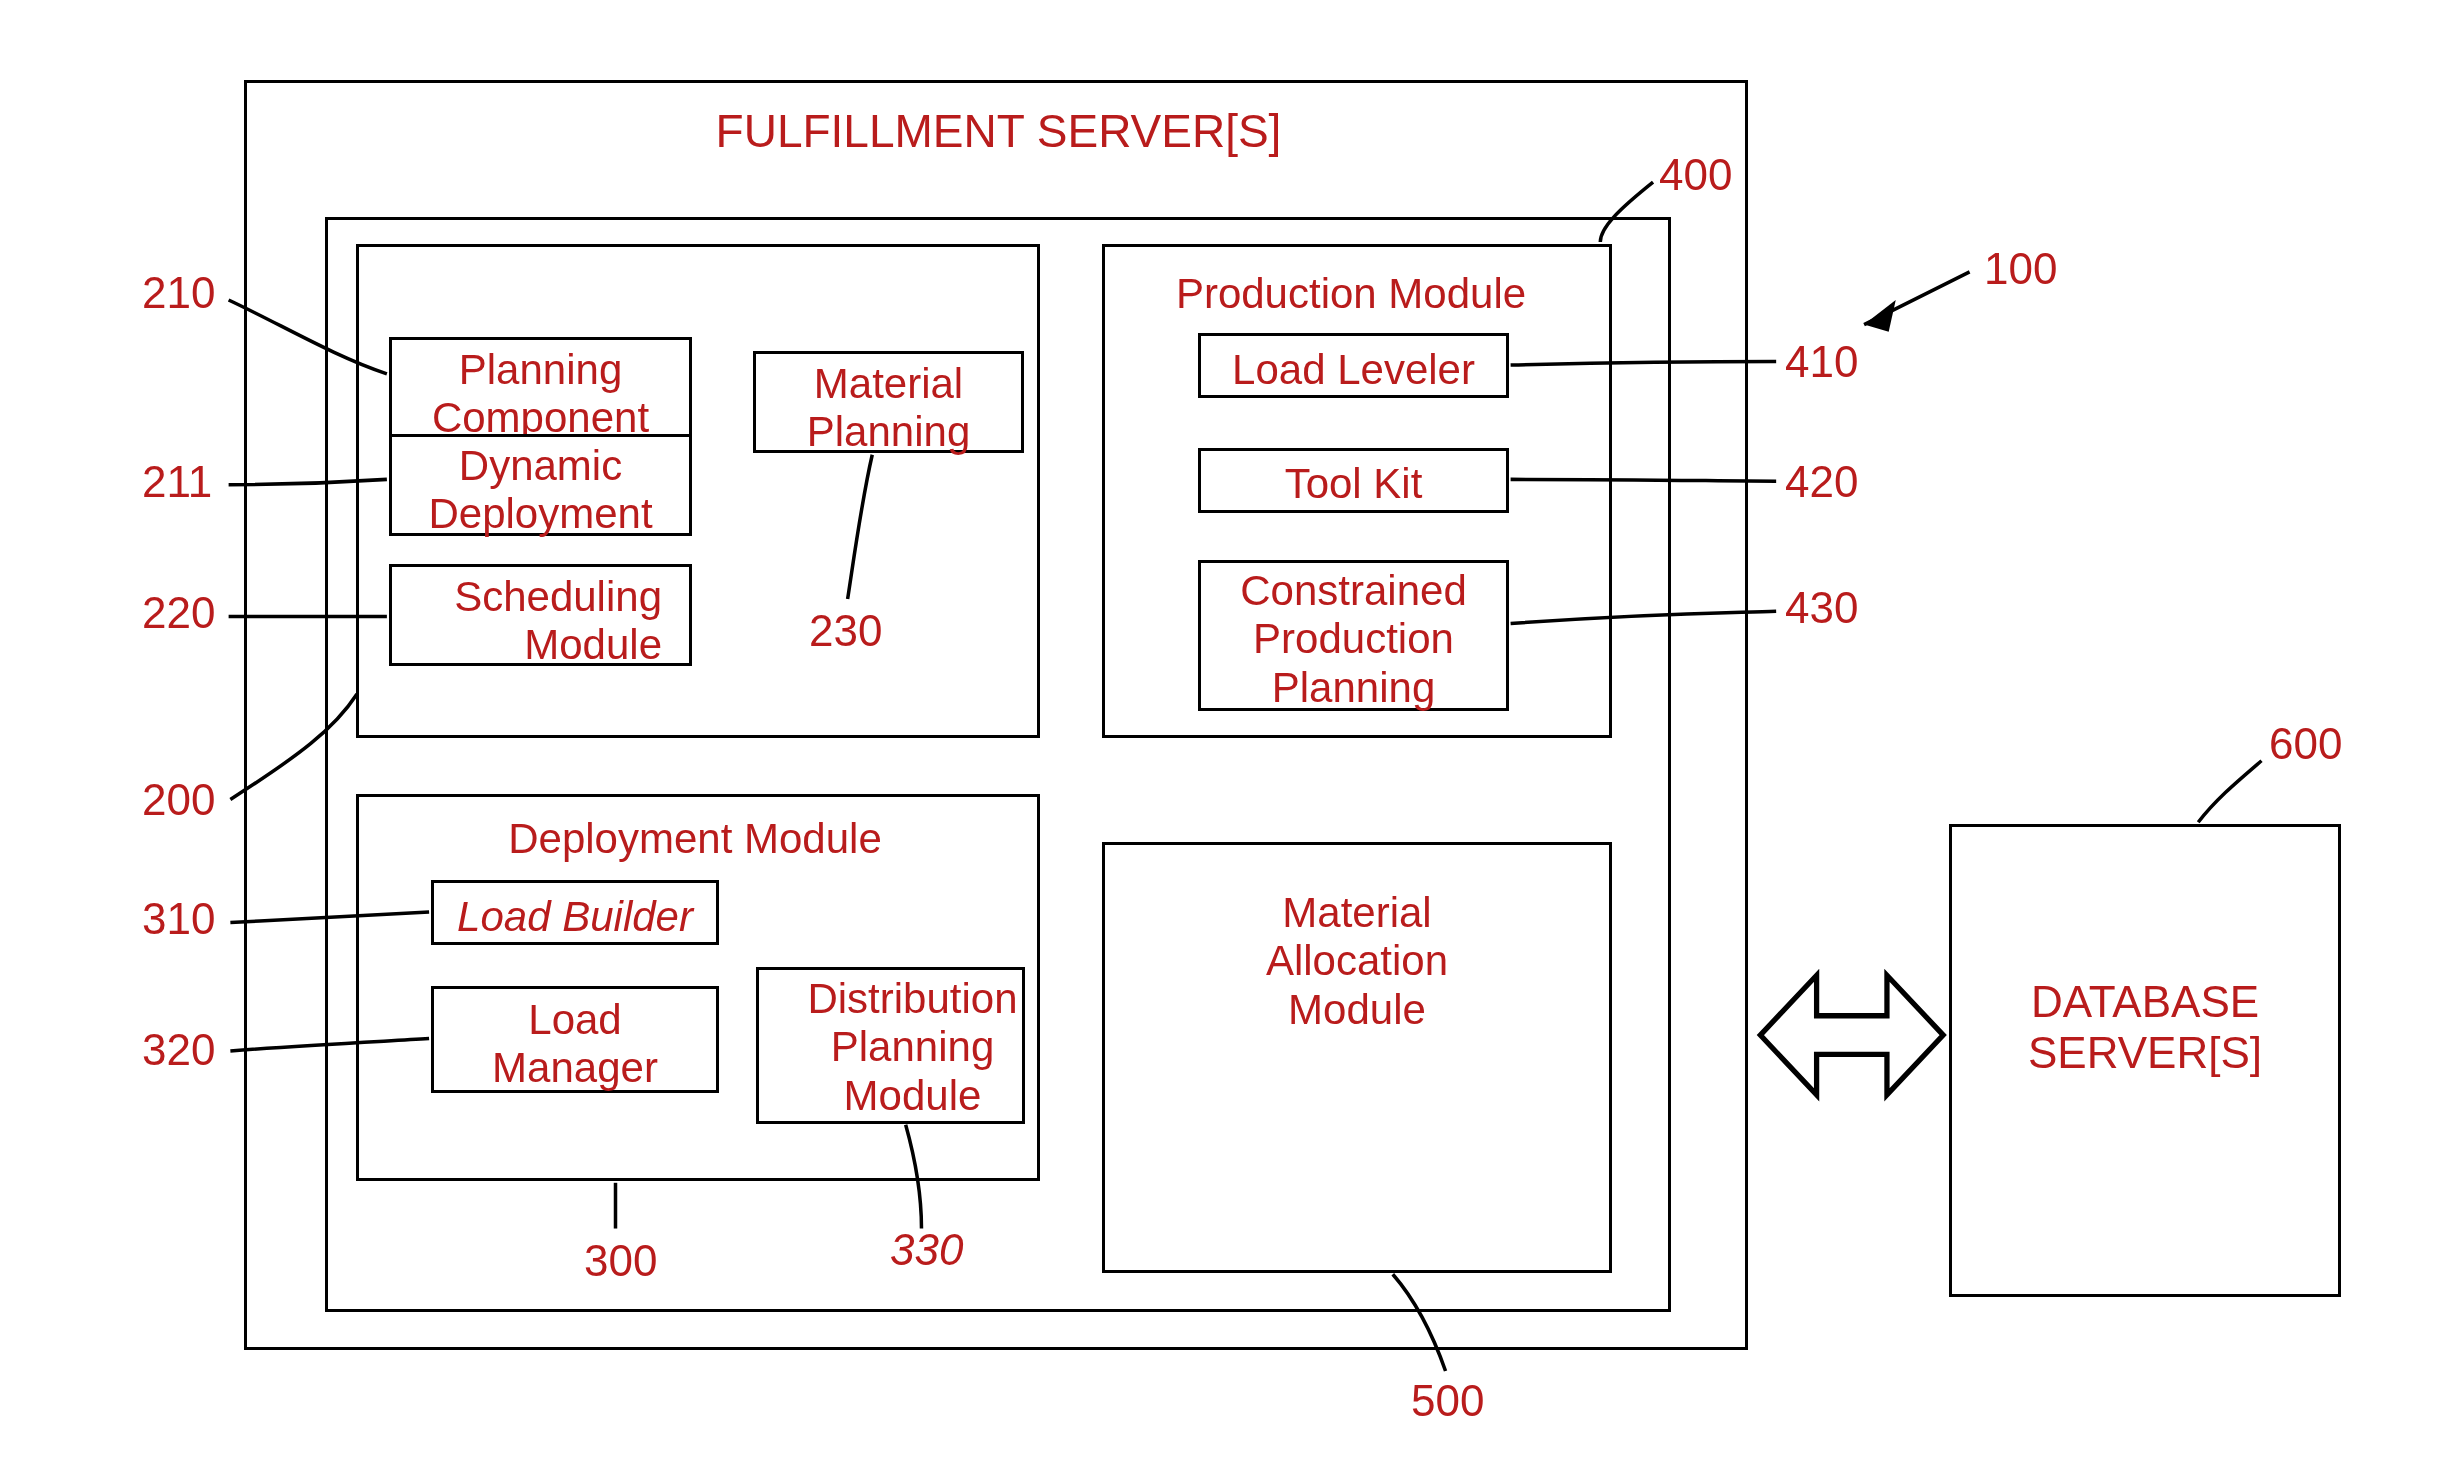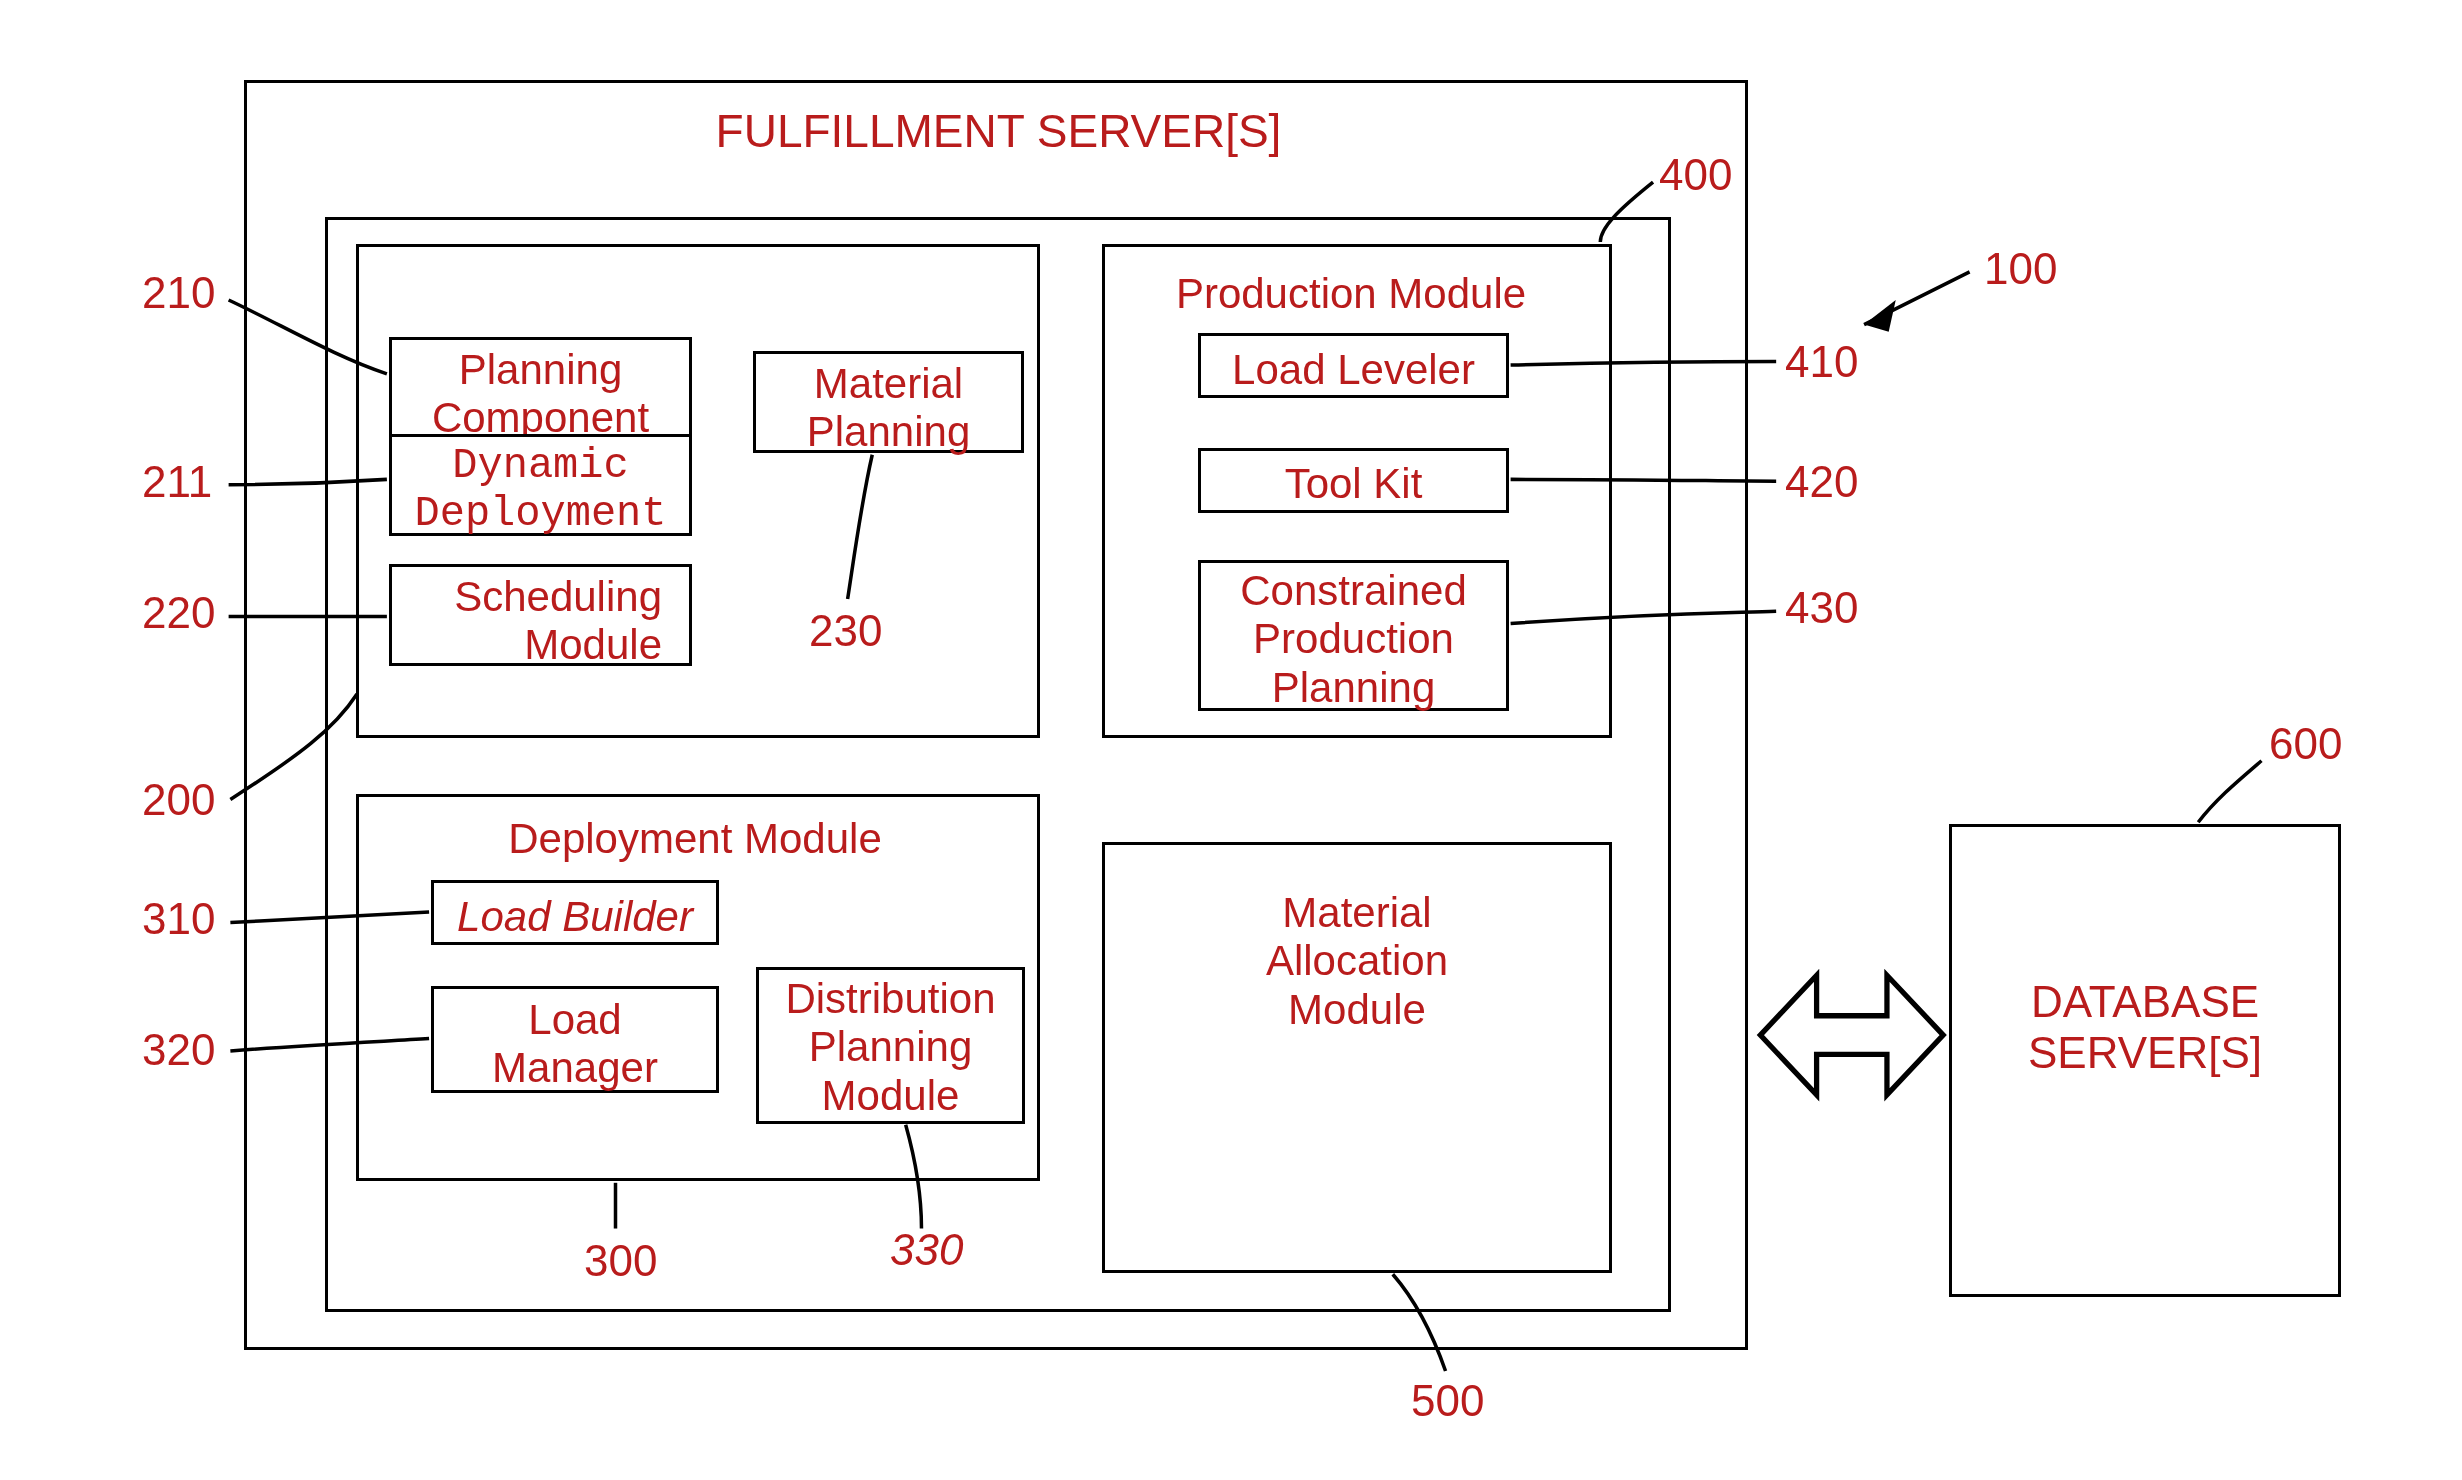--- a/index.html
+++ b/index.html
@@ -50,21 +50,21 @@
 
   <div class="box" style="left:325px; top:209px; width:1346px; height:1095px;"></div>
 
   <div class="box" style="left:356px; top:236px; width:684px; height:494px;"></div>
 
   <div class="box" style="left:389px; top:329px; width:303px; height:100px;"></div>
   <div class="label" style="left:389px; top:338px; width:303px;">Planning
 Component</div>
 
   <div class="box" style="left:389px; top:426px; width:303px; height:102px;"></div>
-  <div class="label" style="left:389px; top:434px; width:303px;font-family:Liberation Mono, monospace;">Dynamic
+  <div class="label" style="left:389px; top:434px; width:303px;">Dynamic
 Deployment</div>
 
   <div class="box" style="left:389px; top:556px; width:303px; height:102px;"></div>
   <div class="label" style="left:389px; top:565px; width:273px;text-align:right;">Scheduling
 Module</div>
 
   <div class="box" style="left:753px; top:343px; width:271px; height:102px;"></div>
   <div class="label" style="left:753px; top:352px; width:271px;">Material
 Planning</div>
 
@@ -86,21 +86,21 @@
   <div class="label" style="left:431px; top:807px; width:528px;">Deployment Module</div>
 
   <div class="box" style="left:431px; top:872px; width:288px; height:65px;"></div>
   <div class="label" style="left:431px; top:885px; width:288px;font-style:italic;">Load Builder</div>
 
   <div class="box" style="left:431px; top:978px; width:288px; height:107px;"></div>
   <div class="label" style="left:431px; top:988px; width:288px;">Load
 Manager</div>
 
   <div class="box" style="left:756px; top:959px; width:269px; height:157px;"></div>
-  <div class="label" style="left:756px; top:967px; width:269px;">Distribution
+  <div class="label" style="left:756px; top:967px; width:269px;padding-left:22px;">Distribution
 Planning
 Module</div>
 
   <div class="box" style="left:1102px; top:834px; width:510px; height:431px;"></div>
   <div class="label" style="left:1102px; top:881px; width:510px;">Material
 Allocation
 Module</div>
 
   <div class="box" style="left:1949px; top:816px; width:392px; height:473px;"></div>
   <div class="label" style="left:1949px; top:969px; width:392px; font-size:44px;">DATABASE

